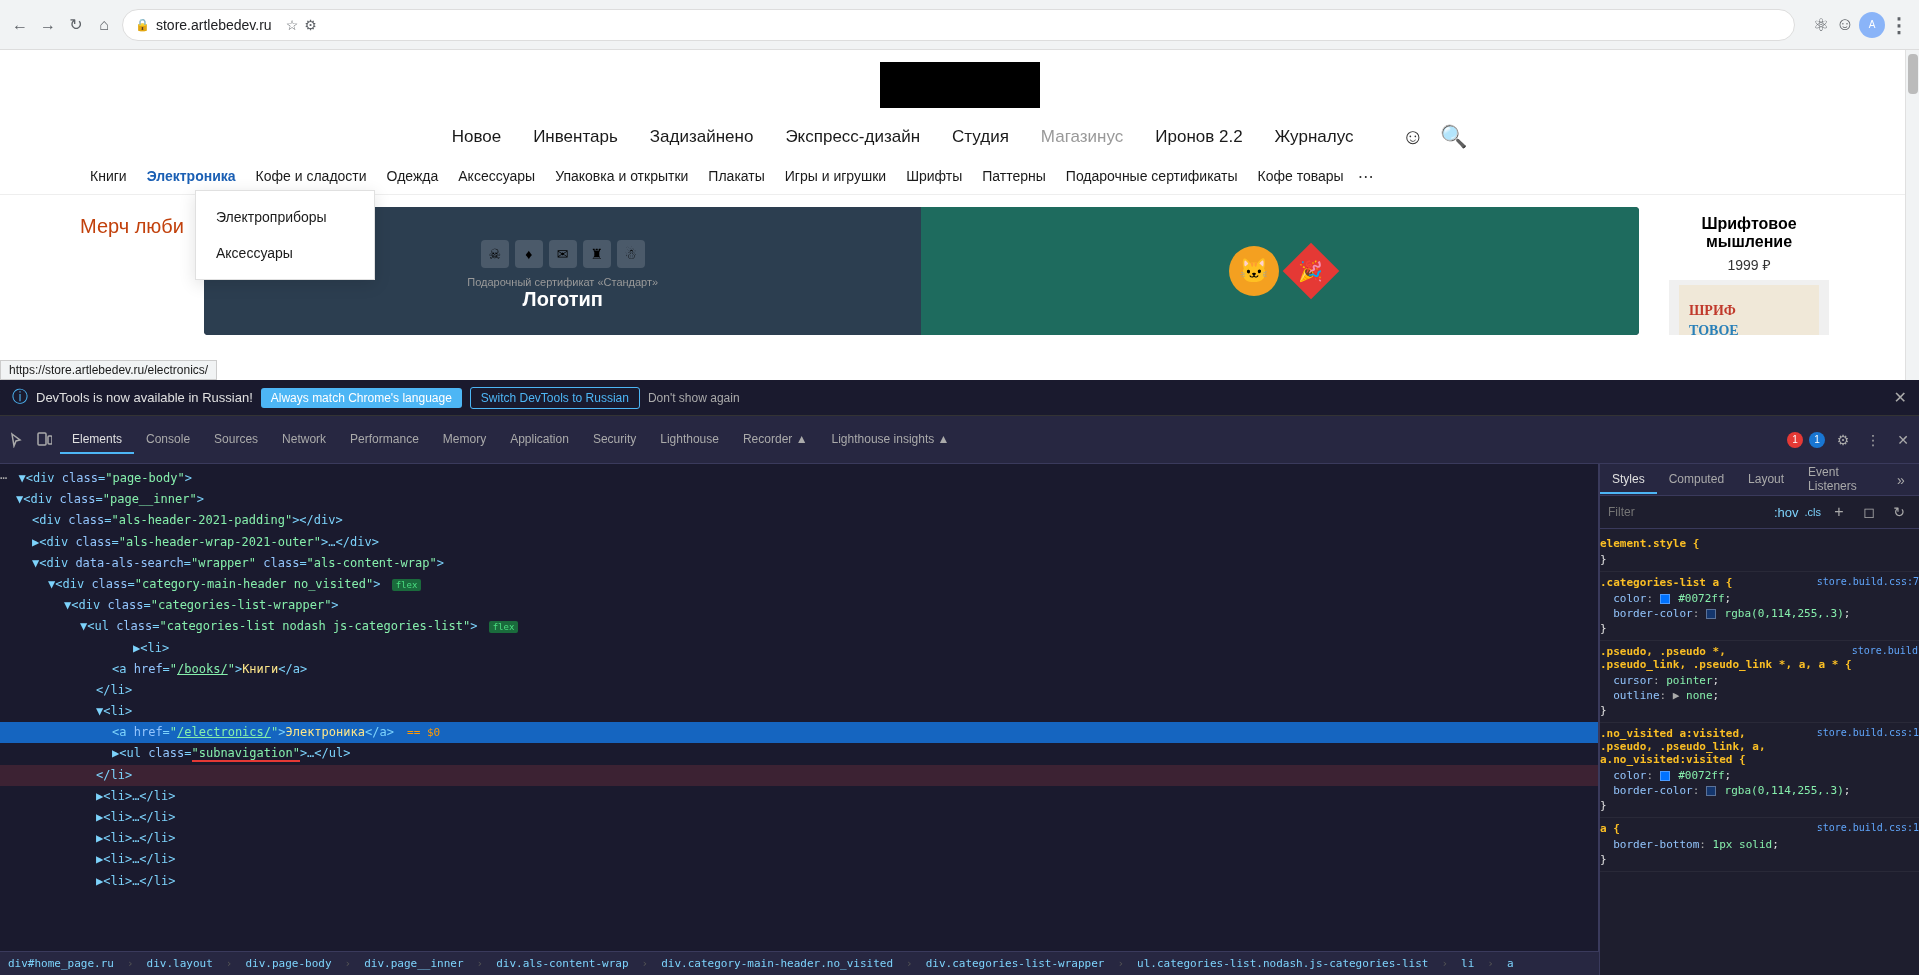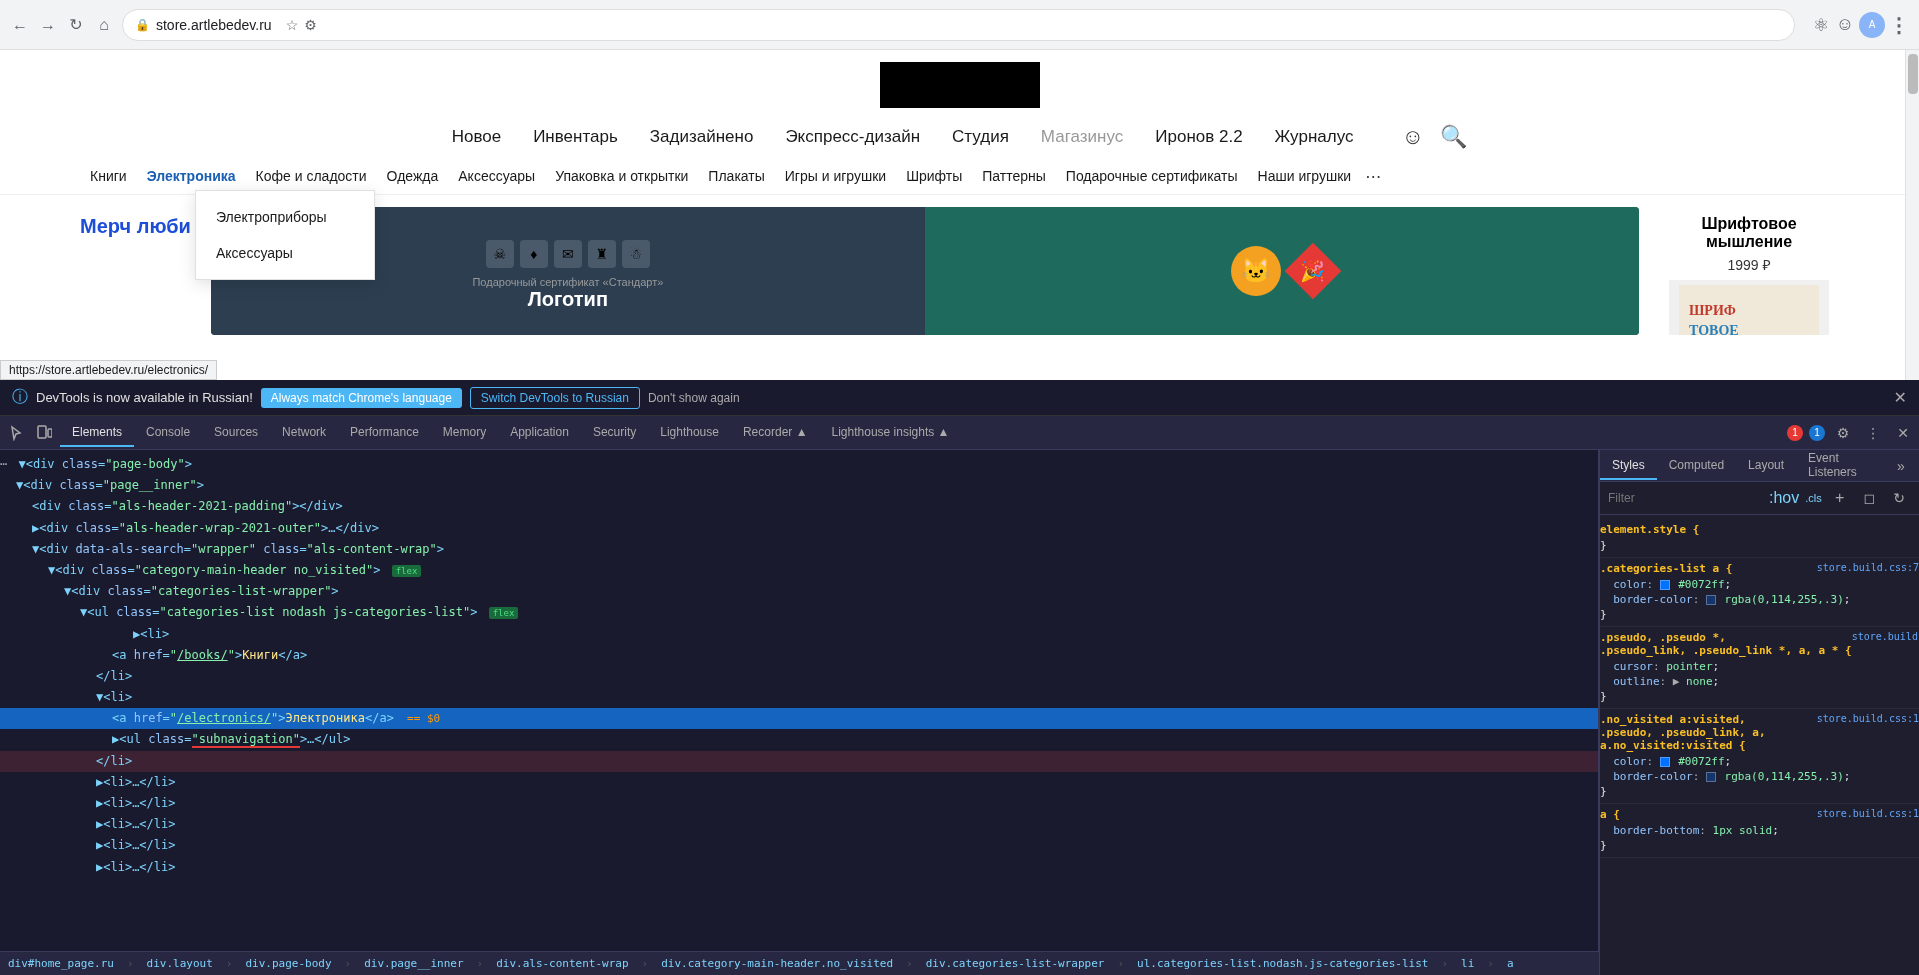--- a/index.html
+++ b/index.html
@@ -115,21 +115,21 @@
 
     
     .content-row {
       display: flex;
       padding: 12px 80px 0;
       gap: 20px;
       height: 140px;
       overflow: hidden;
     }
     .merch-text {
-      font-size: 20px; font-weight: 700; color: #1d4ed8;
+      font-size: 20px; font-weight: 400; color: #c2410c;
       flex-shrink: 0; padding-top: 8px;
     }
     .banner-area {
       flex: 1; background: #2c3e50;
       border-radius: 4px;
       display: flex; align-items: center; justify-content: center;
       position: relative; overflow: hidden;
     }
     .banner-text { color: #fff; font-size: 20px; font-weight: 700; text-align: center; }
     .product-card {
@@ -194,21 +194,21 @@
       display: flex;
       flex-direction: column;
     }
 
     
     .devtools-tabs {
       display: flex;
       align-items: center;
       background: #272741;
       border-bottom: 1px solid #3a3a5c;
-      height: 34px;
+      height: 48px;
       padding: 0 4px;
       gap: 0;
     }
     .devtools-tab {
       padding: 6px 12px;
       font-size: 12px;
       color: #aaa;
       cursor: pointer;
       white-space: nowrap;
       border-bottom: 2px solid transparent;
@@ -322,21 +322,21 @@
       background: #1e1e2e;
     }
     .filter-input {
       flex: 1;
       background: transparent;
       border: none;
       color: #e0e0e0;
       font-size: 12px;
       outline: none;
     }
-    .filter-hov { color: #7dd3fc; font-size: 16px; cursor: pointer; }
+    .filter-hov { color: #7dd3fc; font-size: 13px; cursor: pointer; }
     .filter-cls { color: #7dd3fc; font-size: 11px; cursor: pointer; }
 
     
     .css-rules {
       flex: 1;
       overflow-y: auto;
       padding: 4px 0;
       font-family: 'Consolas', monospace;
       font-size: 11px;
     }
@@ -486,21 +486,21 @@
     <a href="#" class="highlight" style="position:relative;">Электроника</a>
     <a href="#">Кофе и сладости</a>
     <a href="#">Одежда</a>
     <a href="#">Аксессуары</a>
     <a href="#">Упаковка и открытки</a>
     <a href="#">Плакаты</a>
     <a href="#">Игры и игрушки</a>
     <a href="#">Шрифты</a>
     <a href="#">Паттерны</a>
     <a href="#">Подарочные сертификаты</a>
-    <a href="#">Наши игрушки</a>
+    <a href="#">Кофе товары</a>
     <span class="more-btn">⋯</span>
 
     <div class="dropdown-menu">
       <a href="#">Электроприборы</a>
       <a href="#">Аксессуары</a>
     </div>
   </div>
 
   <div class="content-row">
     <div class="merch-text">Мерч люби</div>

